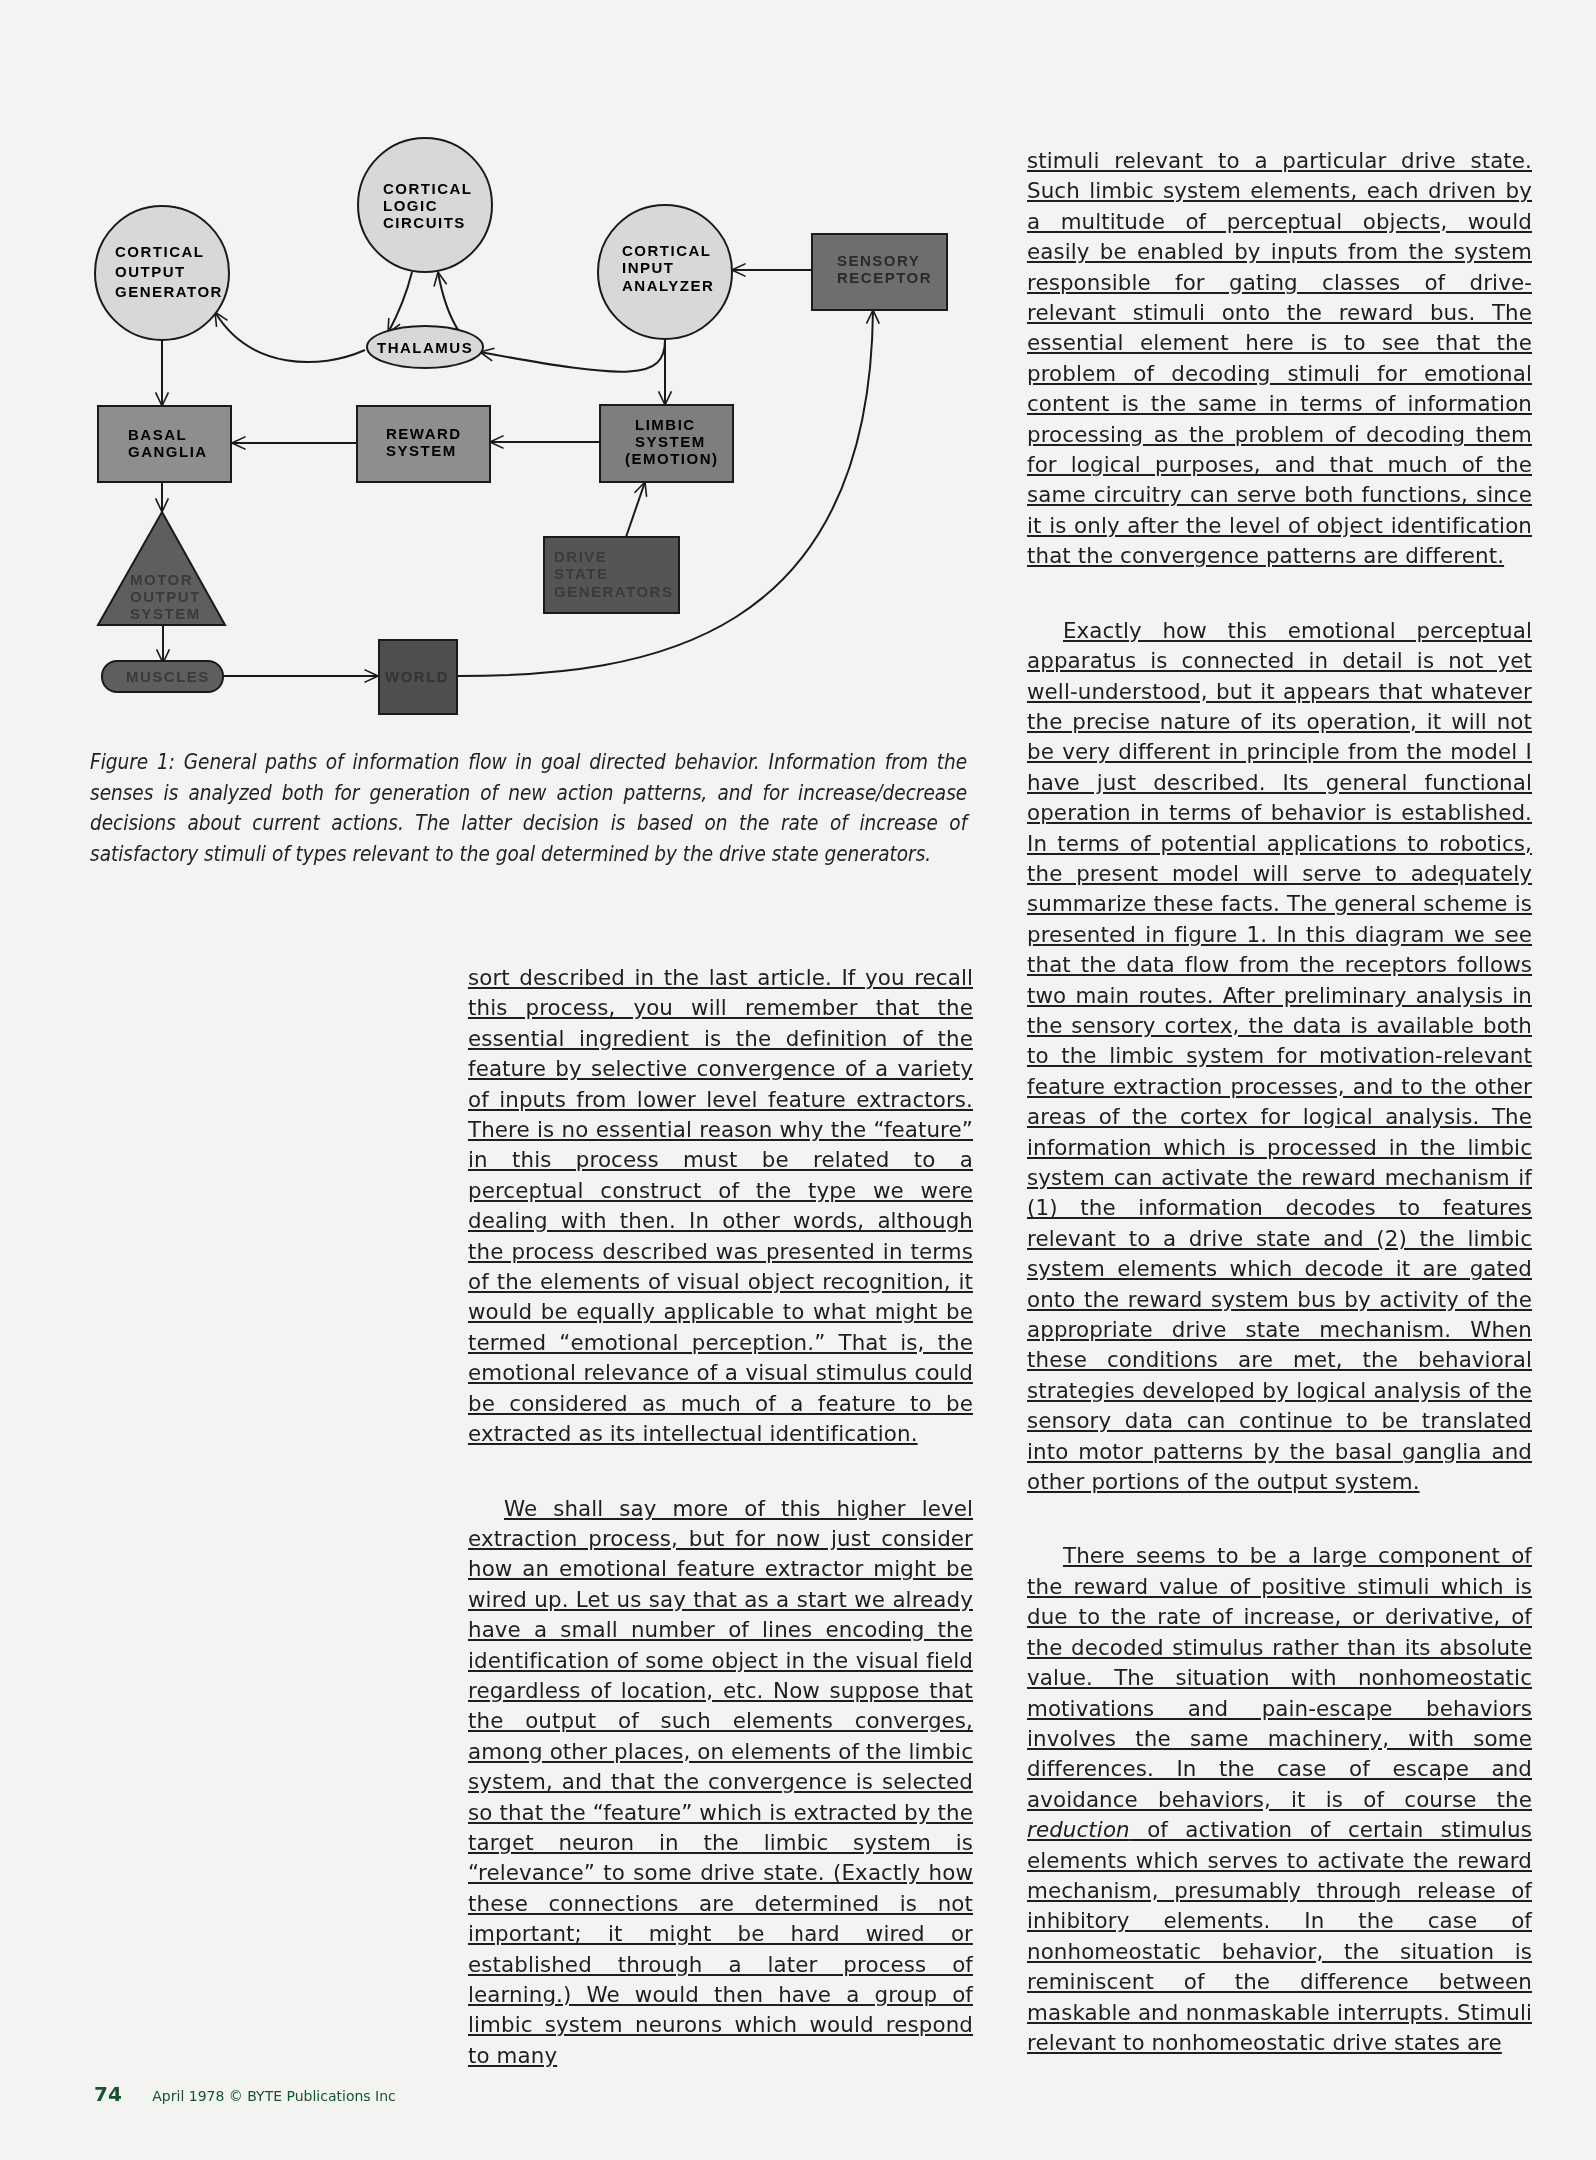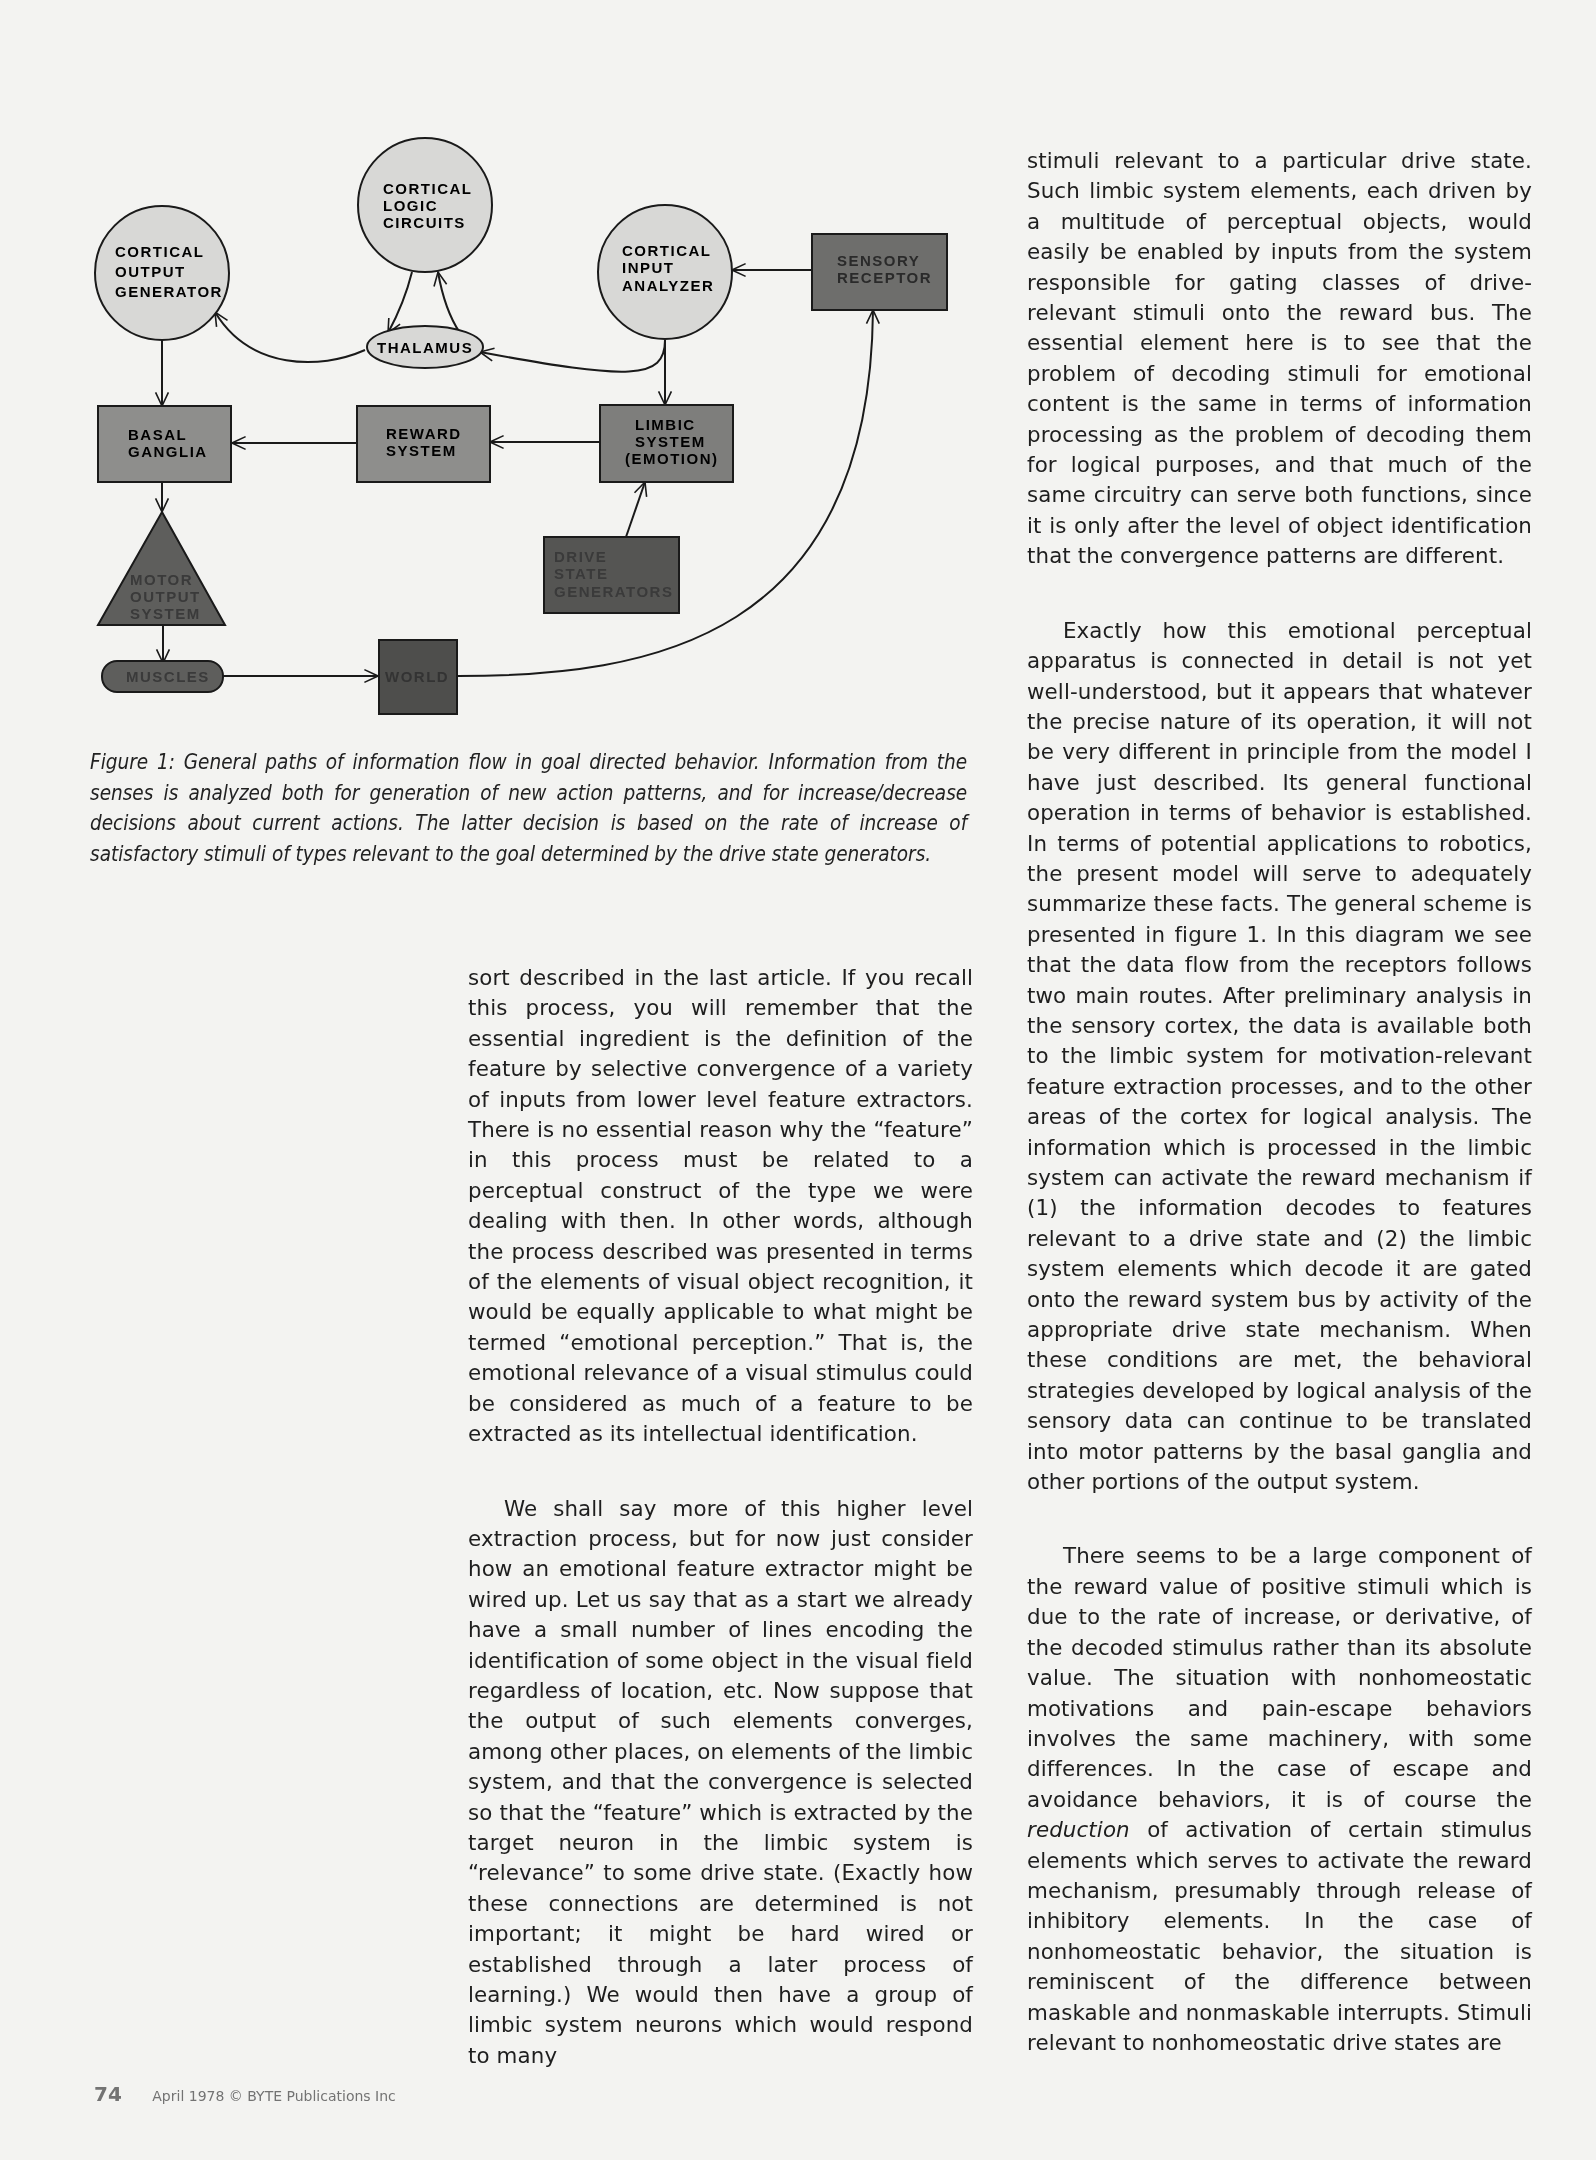--- a/index.html
+++ b/index.html
@@ -12,25 +12,25 @@
   .caption {
     position:absolute; left:90px; top:747px; width:880px;
     font-family:"DejaVu Sans", sans-serif; font-style:italic; font-size:21.5px; line-height:30.5px;
     text-align:justify; text-align-last:left; color:#222; transform:scaleX(0.86); transform-origin:left top;
     width:1020px;
   }
   .col {
     position:absolute; font-size:21.4px; line-height:30.4px; text-align:justify; color:#1e1e1e;
     letter-spacing:0.1px;
   }
-  .col p { margin:0; text-indent:0; }
+  .col p { margin:0; text-indent:0;text-decoration:underline; }
   .col p.indent { text-indent:36px;margin-top:44px; }
   .col-mid { left:468px; top:963px; width:505px; }
   .col-right { left:1027px; top:146px; width:505px; }
-  .footer { position:absolute; left:94px; top:2082px; font-size:14px; color:#737373; }
+  .footer { position:absolute; left:94px; top:2082px; font-size:14px; color:#14532d; }
   .footer .pg { font-weight:bold; font-size:20px; margin-right:26px; }
   em { font-style:italic; }
 </style>
 </head>
 <body>
 
 <svg class="diagram" viewBox="0 0 1596 740" width="1596" height="740">
   <defs>
     <marker id="arr" viewBox="0 0 20 20" refX="19" refY="10" markerWidth="16" markerHeight="16" orient="auto-start-reverse" markerUnits="userSpaceOnUse">
       <path d="M2,2 L19,10 L2,18" fill="none" stroke="#1a1a1a" stroke-width="2"></path>

